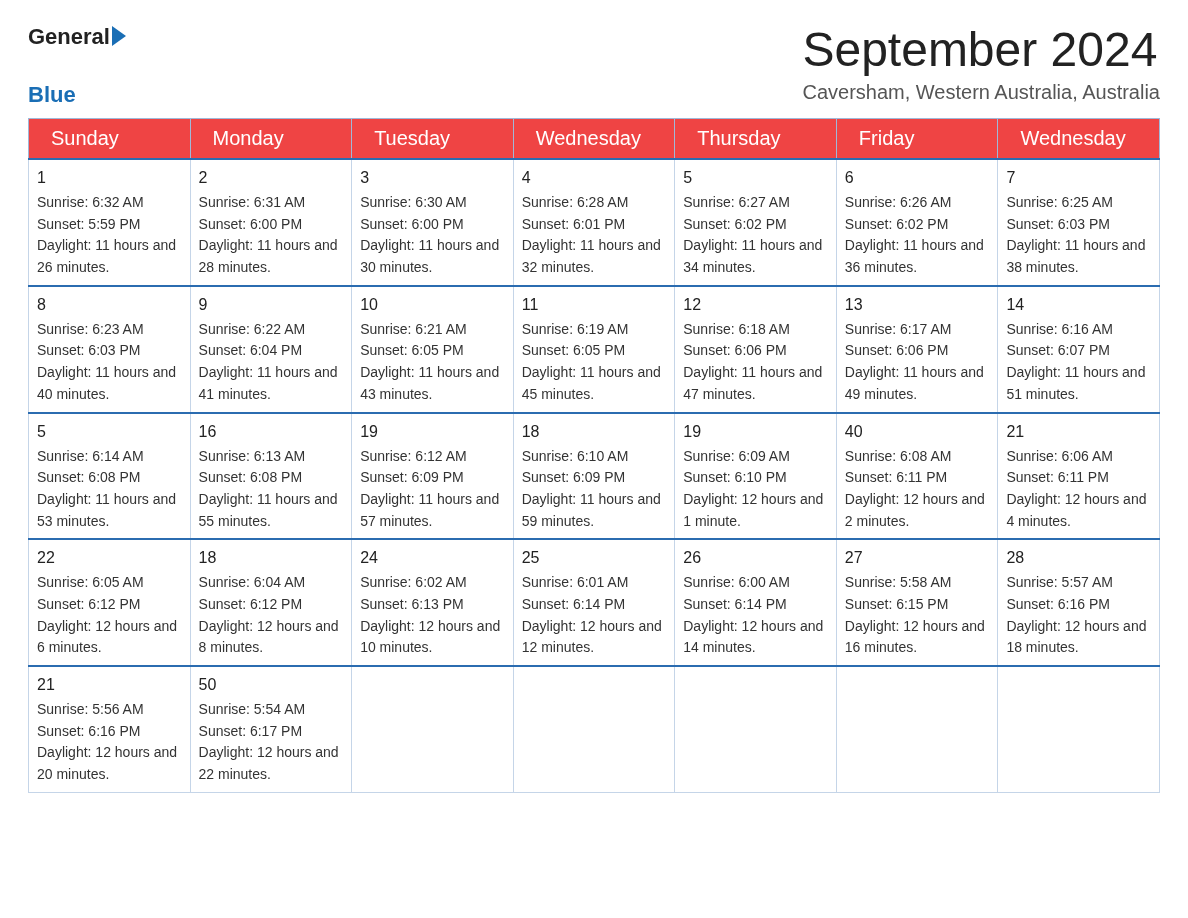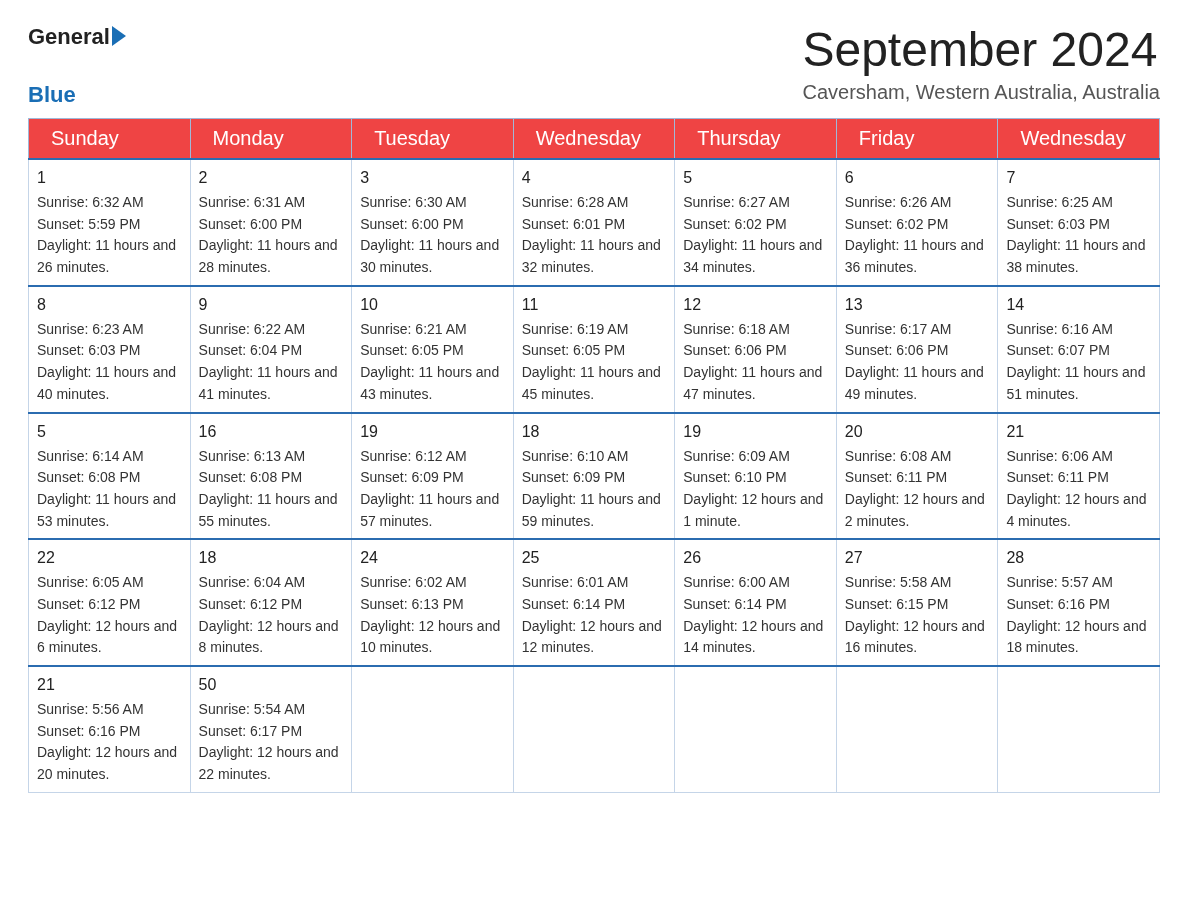--- a/index.html
+++ b/index.html
@@ -212,21 +212,21 @@
       </td>
         <td>
         <span class="day-num">18</span>
         <span class="day-info">Sunrise: 6:10 AM<br>Sunset: 6:09 PM<br>Daylight: 11 hours and 59 minutes.</span>
       </td>
         <td>
         <span class="day-num">19</span>
         <span class="day-info">Sunrise: 6:09 AM<br>Sunset: 6:10 PM<br>Daylight: 12 hours and 1 minute.</span>
       </td>
         <td>
-        <span class="day-num">20</span>
+        <span class="day-num">40</span>
         <span class="day-info">Sunrise: 6:08 AM<br>Sunset: 6:11 PM<br>Daylight: 12 hours and 2 minutes.</span>
       </td>
         <td>
         <span class="day-num">21</span>
         <span class="day-info">Sunrise: 6:06 AM<br>Sunset: 6:11 PM<br>Daylight: 12 hours and 4 minutes.</span>
       </td>
       </tr>
       <tr>
         <td>
         <span class="day-num">22</span>

